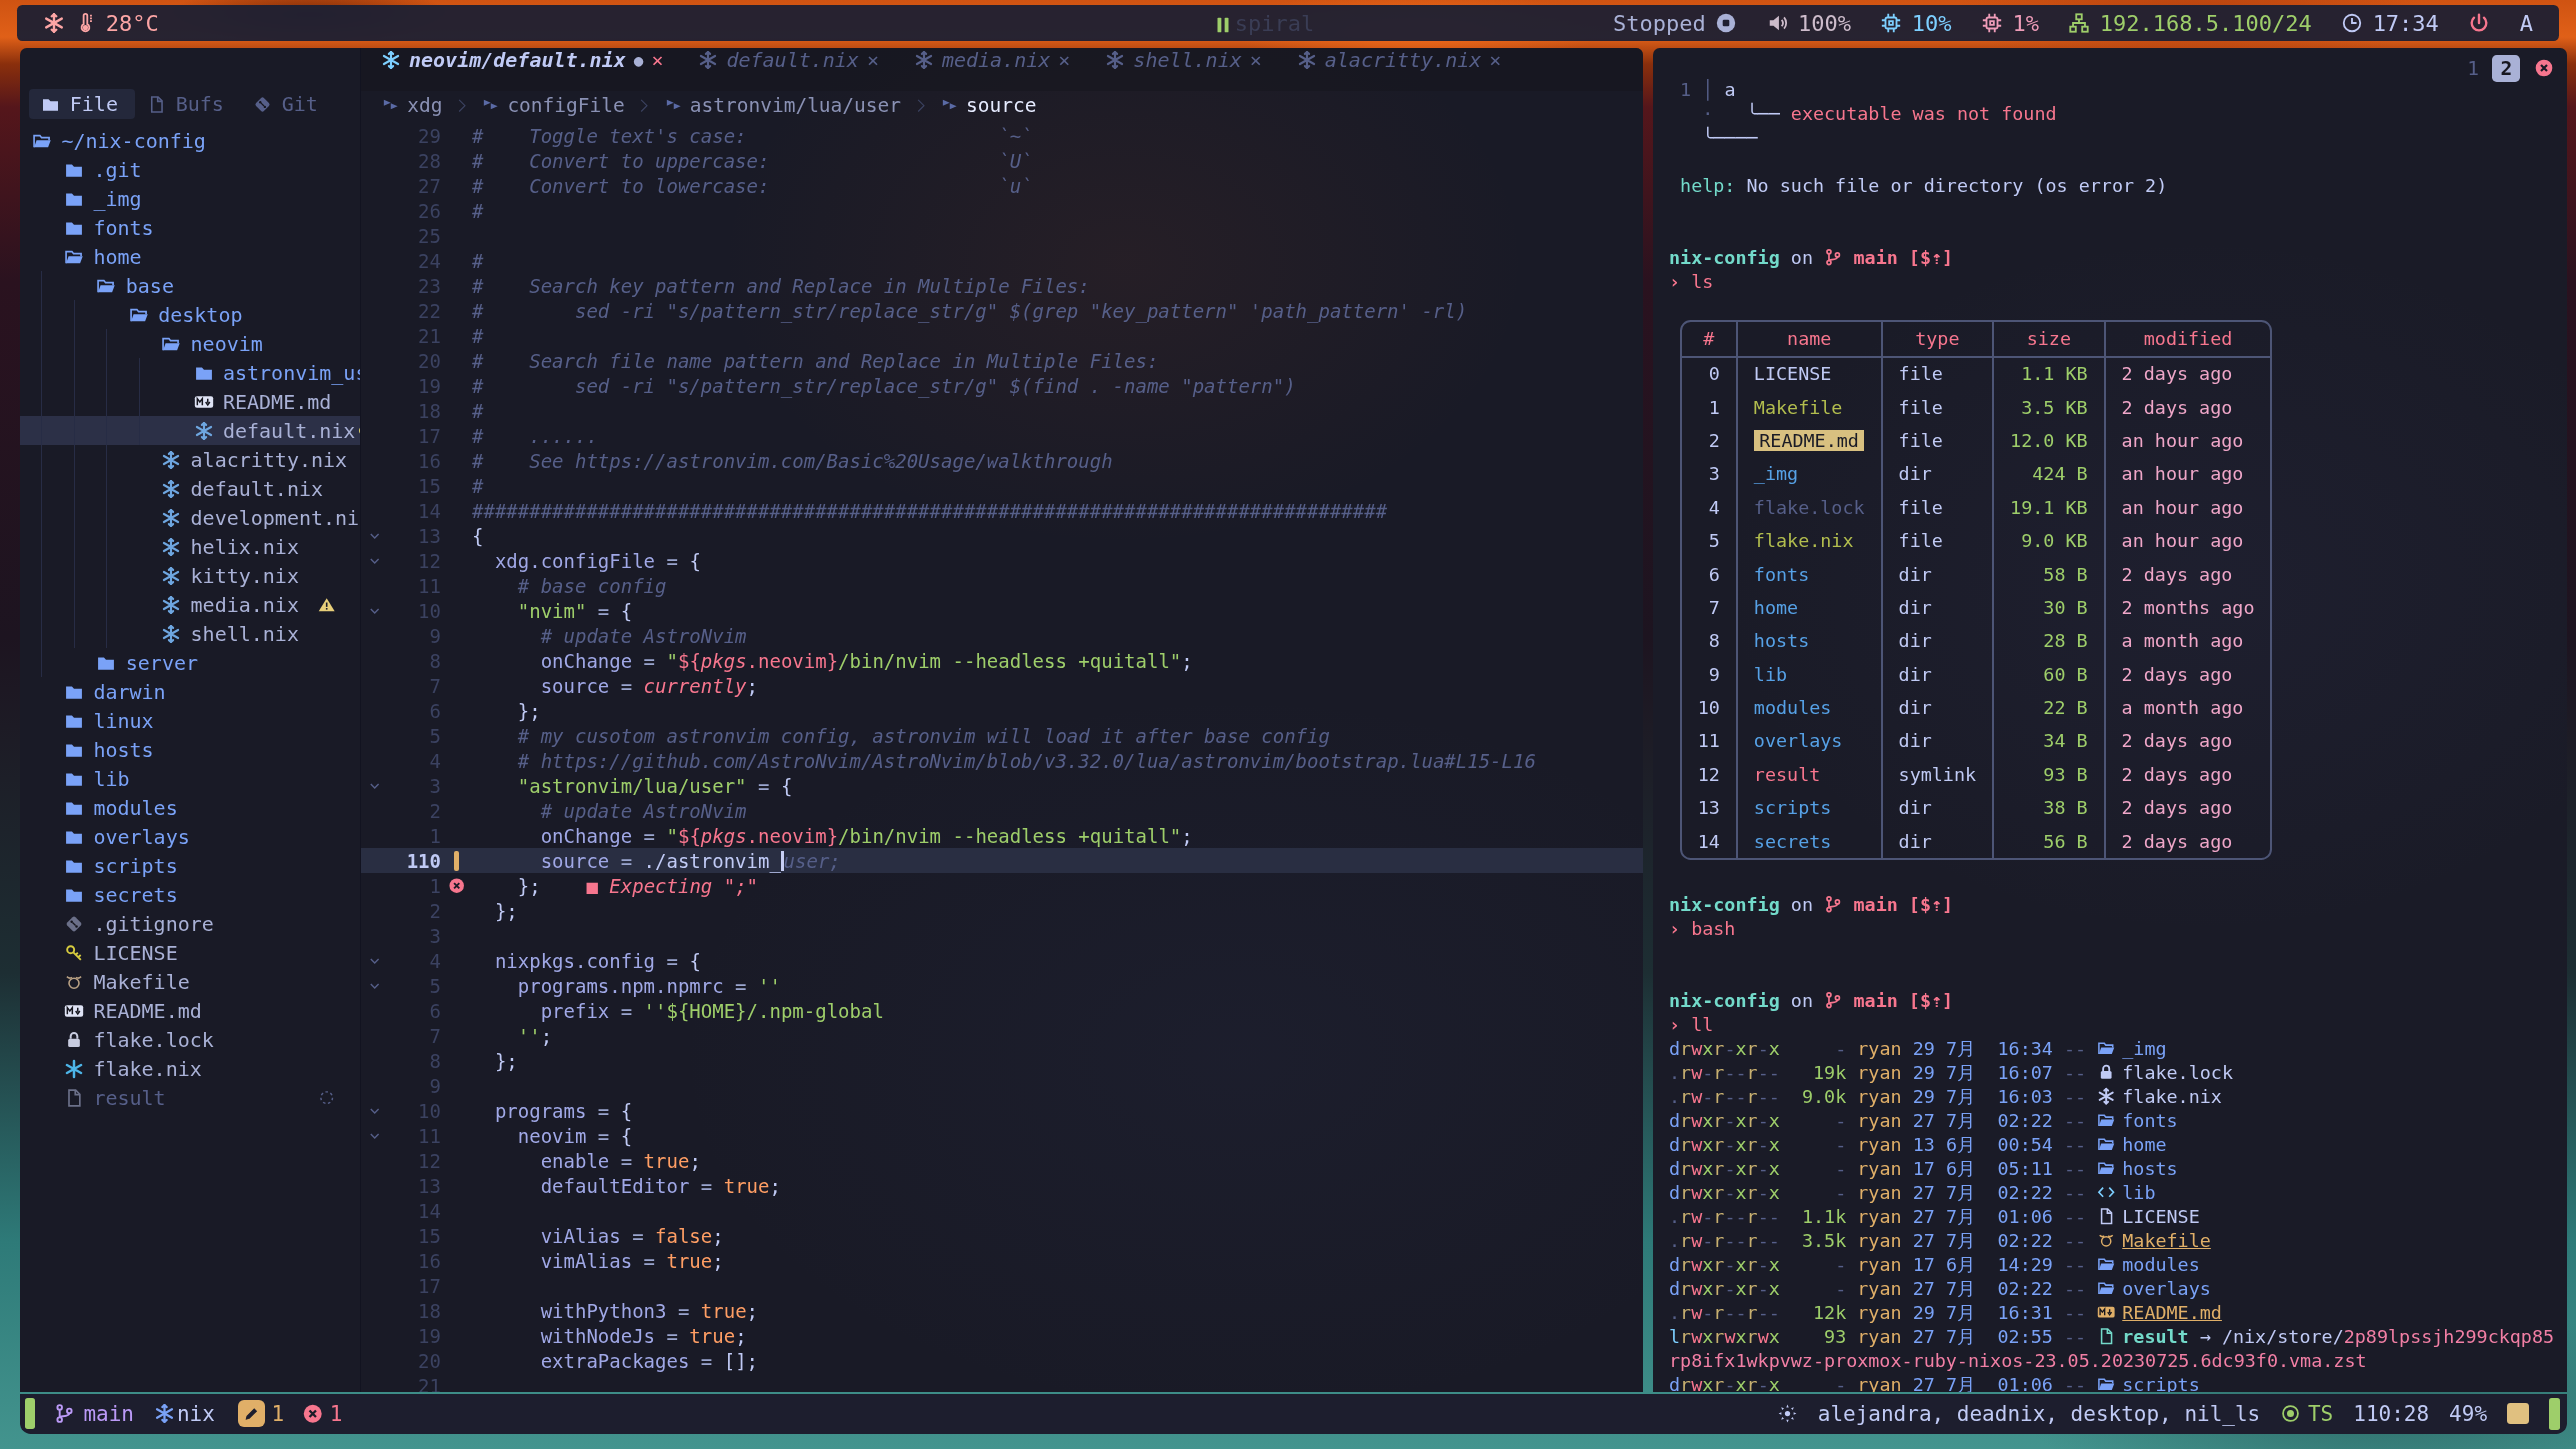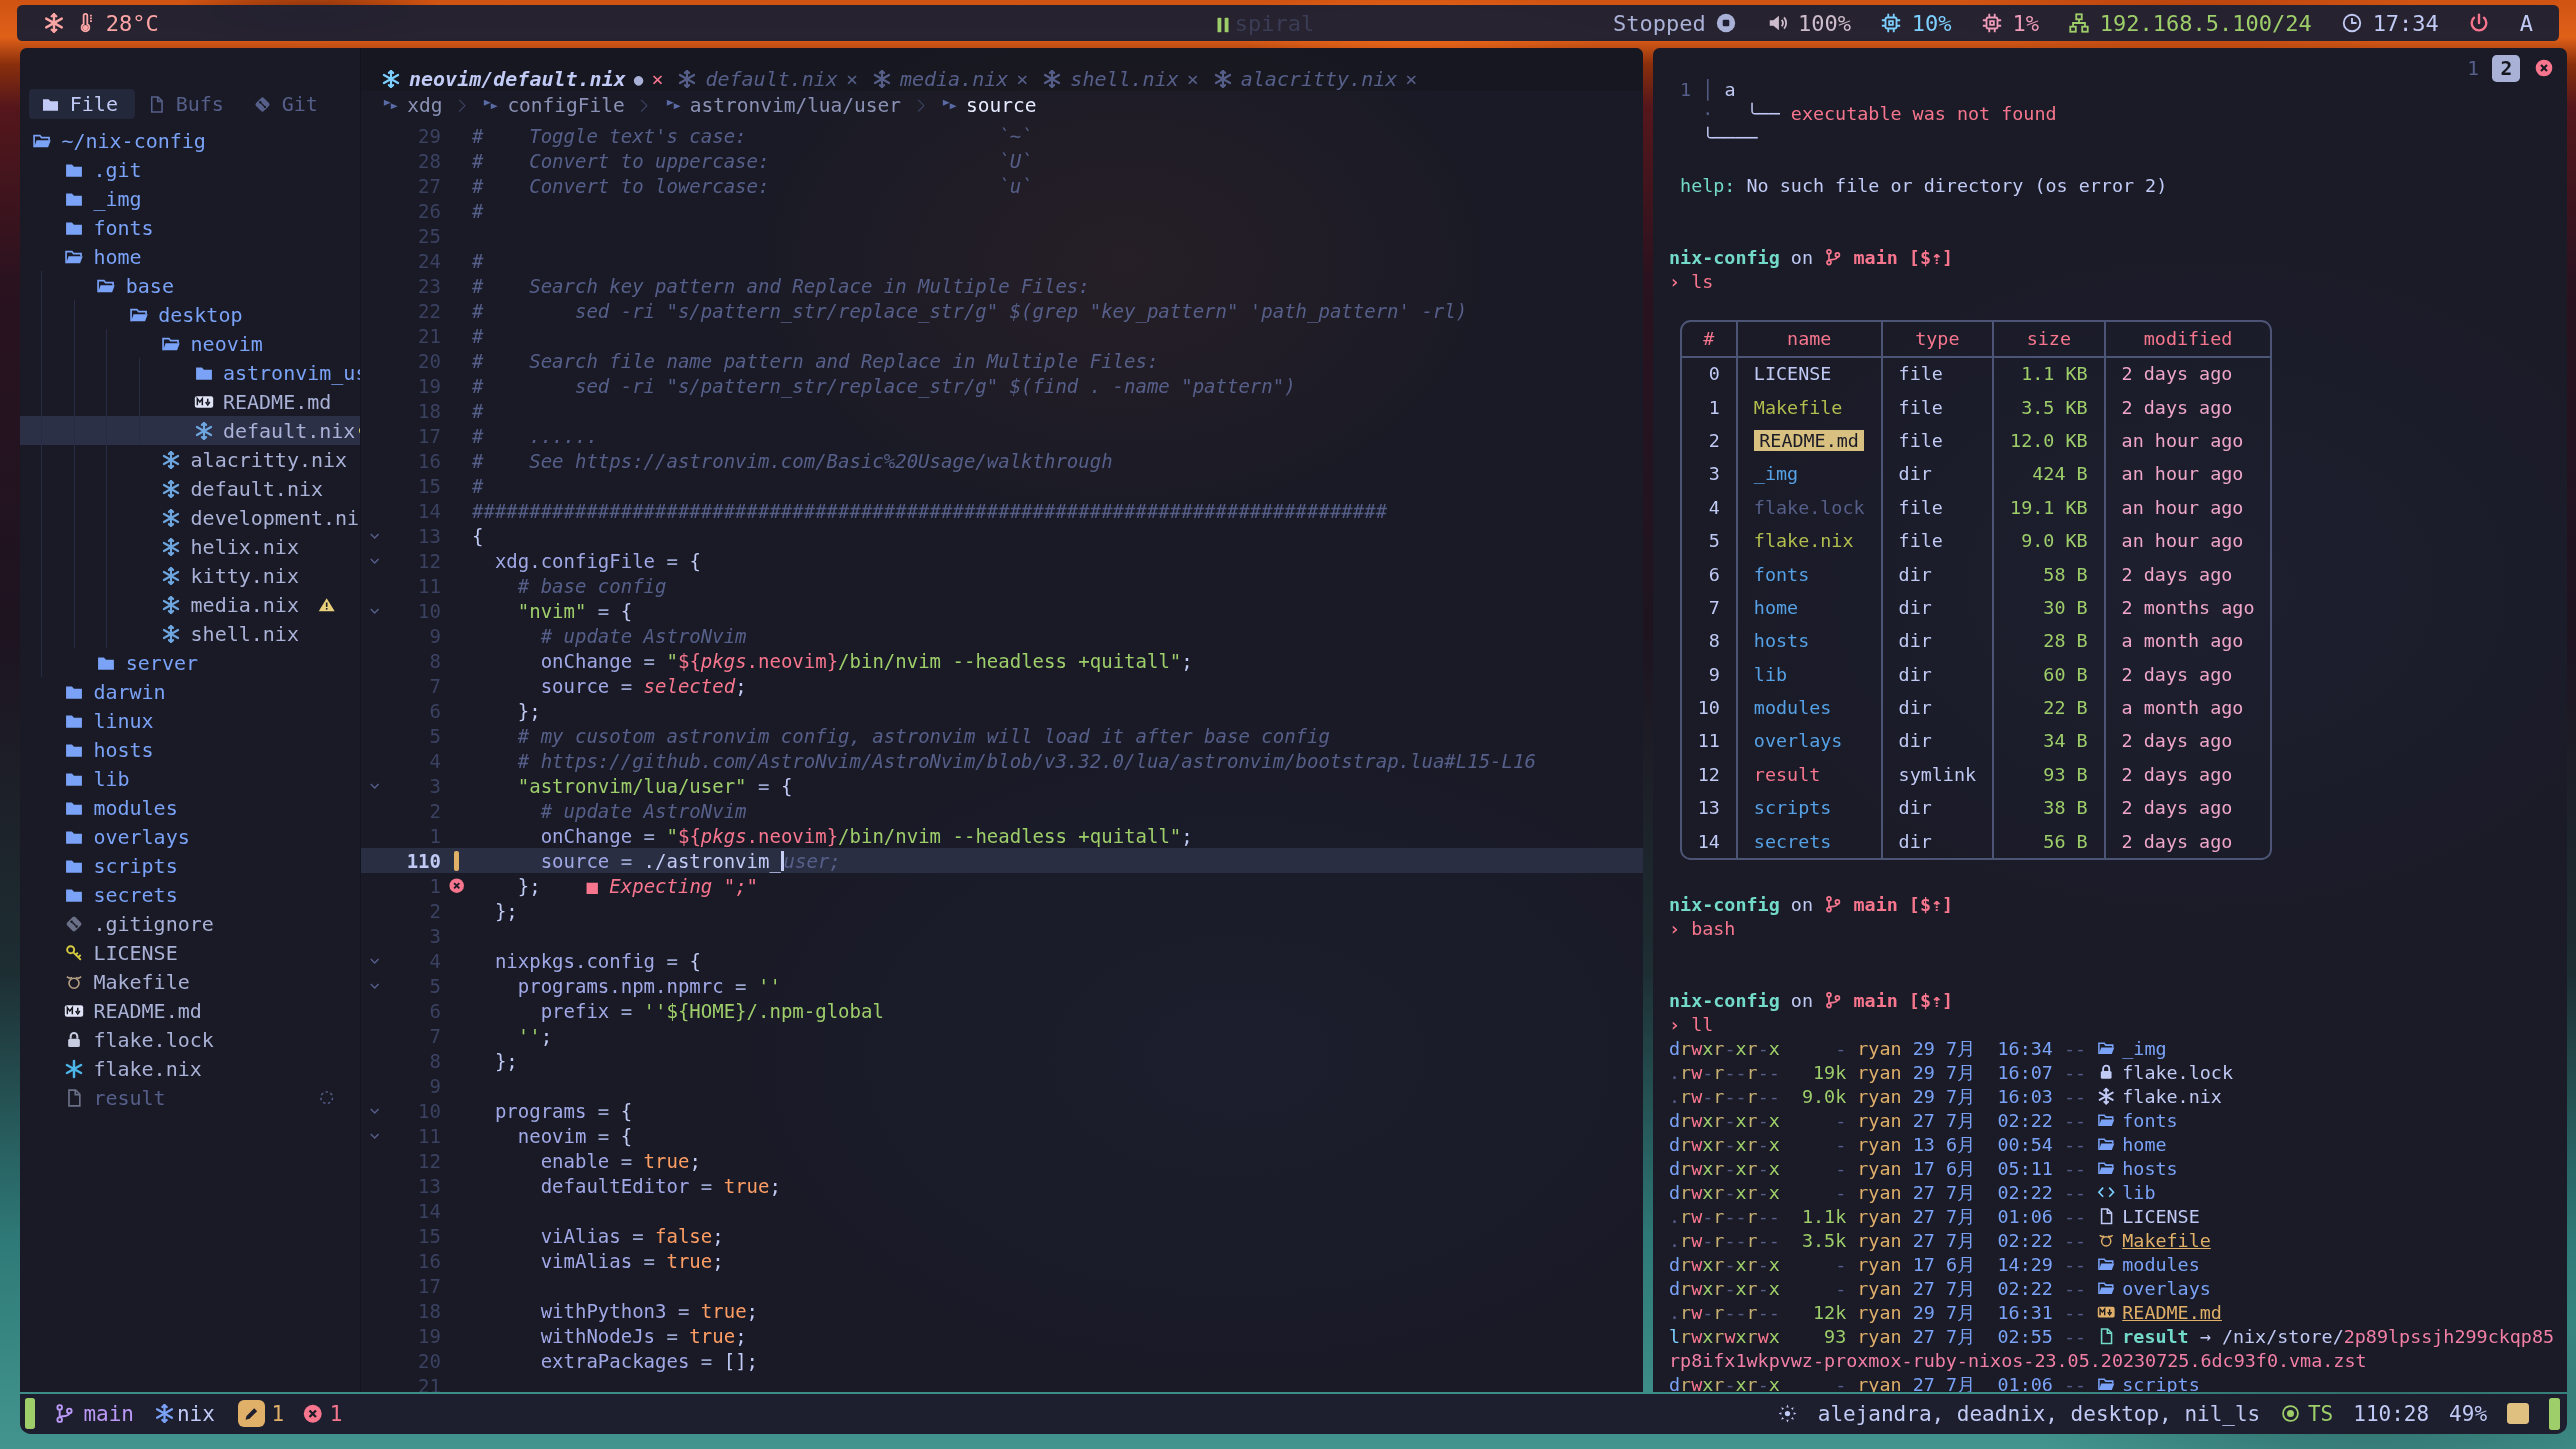--- a/index.html
+++ b/index.html
@@ -28,21 +28,21 @@
   .c-pwhite{color:#cdbccb}
   
   .window{position:absolute;top:48px;bottom:57px;background:#191a26;overflow:hidden}
   .editor-window{left:20px;width:1623px;border-radius:6.7px 6.7px 0 0;background:
     radial-gradient(671px 470px at 68% 16%,rgba(150,70,40,.10),transparent 60%),
     radial-gradient(939px 604px at 75% 75%,rgba(70,80,130,.07),transparent 60%),#191a26;
     display:grid;grid-template-columns:341px 1fr;grid-template-rows:43px 29.5px 1fr}
   .term-window{left:1653px;width:914px;border-radius:6.7px 6.7px 0 0;background:
     radial-gradient(738px 537px at 60% 40%,rgba(80,80,140,.08),transparent 65%),#1a1b27}
   
-  .tabbar{grid-column:2;grid-row:1;display:flex;align-items:flex-end;gap:14px;padding-left:20px;
+  .tabbar{grid-column:2;grid-row:1;display:flex;align-items:flex-start;gap:35px;padding-left:20px;
     font-size:20px;color:#565f89;background:rgba(22,22,30,.55)}
   .tab{display:flex;align-items:center;gap:8px;white-space:nowrap}
   .tab .lbl{font-style:italic}
   .tab.active .lbl{color:#c0caf5;font-weight:bold}
   .tab .close{color:#565f89}
   .tab.active .close{color:#f7768e}
   .tab .moddot{color:#a9b1d6;font-size:16px}
   .crumbs{grid-column:2;grid-row:2;display:flex;align-items:center;gap:10.7px;padding-left:20px;
     font-size:19.5px;color:#8a91b4}
   .crumb{display:flex;align-items:center;gap:6.7px}
@@ -831,21 +831,21 @@
             </svg></span><span class="num">13</span><span class="signc"></span><span class="ct"><span class="br">{</span></span></div>
         <div class="cl"><span class="foldc"><svg viewBox="0 0 24 24" xmlns="http://www.w3.org/2000/svg">
               <path d="M5 9l7 7 7-7" fill="none" stroke="currentColor" stroke-width="2.6"></path>
             </svg></span><span class="num">12</span><span class="signc"></span><span class="ct"><span class="pl">  </span><span class="id">xdg.configFile</span><span class="op"> = </span><span class="br">{</span></span></div>
         <div class="cl"><span class="foldc"></span><span class="num">11</span><span class="signc"></span><span class="ct"><span class="pl">    </span><span class="cm"># base config</span></span></div>
         <div class="cl"><span class="foldc"><svg viewBox="0 0 24 24" xmlns="http://www.w3.org/2000/svg">
               <path d="M5 9l7 7 7-7" fill="none" stroke="currentColor" stroke-width="2.6"></path>
             </svg></span><span class="num">10</span><span class="signc"></span><span class="ct"><span class="pl">    </span><span class="str">"nvim"</span><span class="op"> = </span><span class="br">{</span></span></div>
         <div class="cl"><span class="foldc"></span><span class="num">9</span><span class="signc"></span><span class="ct"><span class="pl">      </span><span class="cm"># update AstroNvim</span></span></div>
         <div class="cl"><span class="foldc"></span><span class="num">8</span><span class="signc"></span><span class="ct"><span class="pl">      </span><span class="id">onChange</span><span class="op"> = </span><span class="str">"</span><span class="red">${</span><span class="redi">pkgs</span><span class="red">.neovim}</span><span class="str">/bin/nvim --headless +quitall"</span><span class="pl">;</span></span></div>
-        <div class="cl"><span class="foldc"></span><span class="num">7</span><span class="signc"></span><span class="ct"><span class="pl">      </span><span class="id">source</span><span class="op"> = </span><span class="redi">selected</span><span class="pl">;</span></span></div>
+        <div class="cl"><span class="foldc"></span><span class="num">7</span><span class="signc"></span><span class="ct"><span class="pl">      </span><span class="id">source</span><span class="op"> = </span><span class="redi">currently</span><span class="pl">;</span></span></div>
         <div class="cl"><span class="foldc"></span><span class="num">6</span><span class="signc"></span><span class="ct"><span class="pl">    </span><span class="br">};</span></span></div>
         <div class="cl"><span class="foldc"></span><span class="num">5</span><span class="signc"></span><span class="ct"><span class="pl">    </span><span class="cm"># my cusotom astronvim config, astronvim will load it after base config</span></span></div>
         <div class="cl"><span class="foldc"></span><span class="num">4</span><span class="signc"></span><span class="ct"><span class="pl">    </span><span class="cm"># https://github.com/AstroNvim/AstroNvim/blob/v3.32.0/lua/astronvim/bootstrap.lua#L15-L16</span></span></div>
         <div class="cl"><span class="foldc"><svg viewBox="0 0 24 24" xmlns="http://www.w3.org/2000/svg">
               <path d="M5 9l7 7 7-7" fill="none" stroke="currentColor" stroke-width="2.6"></path>
             </svg></span><span class="num">3</span><span class="signc"></span><span class="ct"><span class="pl">    </span><span class="str">"astronvim/lua/user"</span><span class="op"> = </span><span class="br">{</span></span></div>
         <div class="cl"><span class="foldc"></span><span class="num">2</span><span class="signc"></span><span class="ct"><span class="pl">      </span><span class="cm"># update AstroNvim</span></span></div>
         <div class="cl"><span class="foldc"></span><span class="num">1</span><span class="signc"></span><span class="ct"><span class="pl">      </span><span class="id">onChange</span><span class="op"> = </span><span class="str">"</span><span class="red">${</span><span class="redi">pkgs</span><span class="red">.neovim}</span><span class="str">/bin/nvim --headless +quitall"</span><span class="pl">;</span></span></div>
         <div class="cl cur"><span class="foldc"></span><span class="num">110</span><span class="signc"><span class="chbar"></span></span><span class="ct"><span class="pl">      </span><span class="id">source</span><span class="op"> = </span><span class="pl">./astronvim_</span><span class="caret"></span><span class="ghost">user;</span></span></div>
         <div class="cl"><span class="foldc"></span><span class="num">1</span><span class="signc"><span class="sign-err icon"><svg viewBox="0 0 24 24" xmlns="http://www.w3.org/2000/svg">

